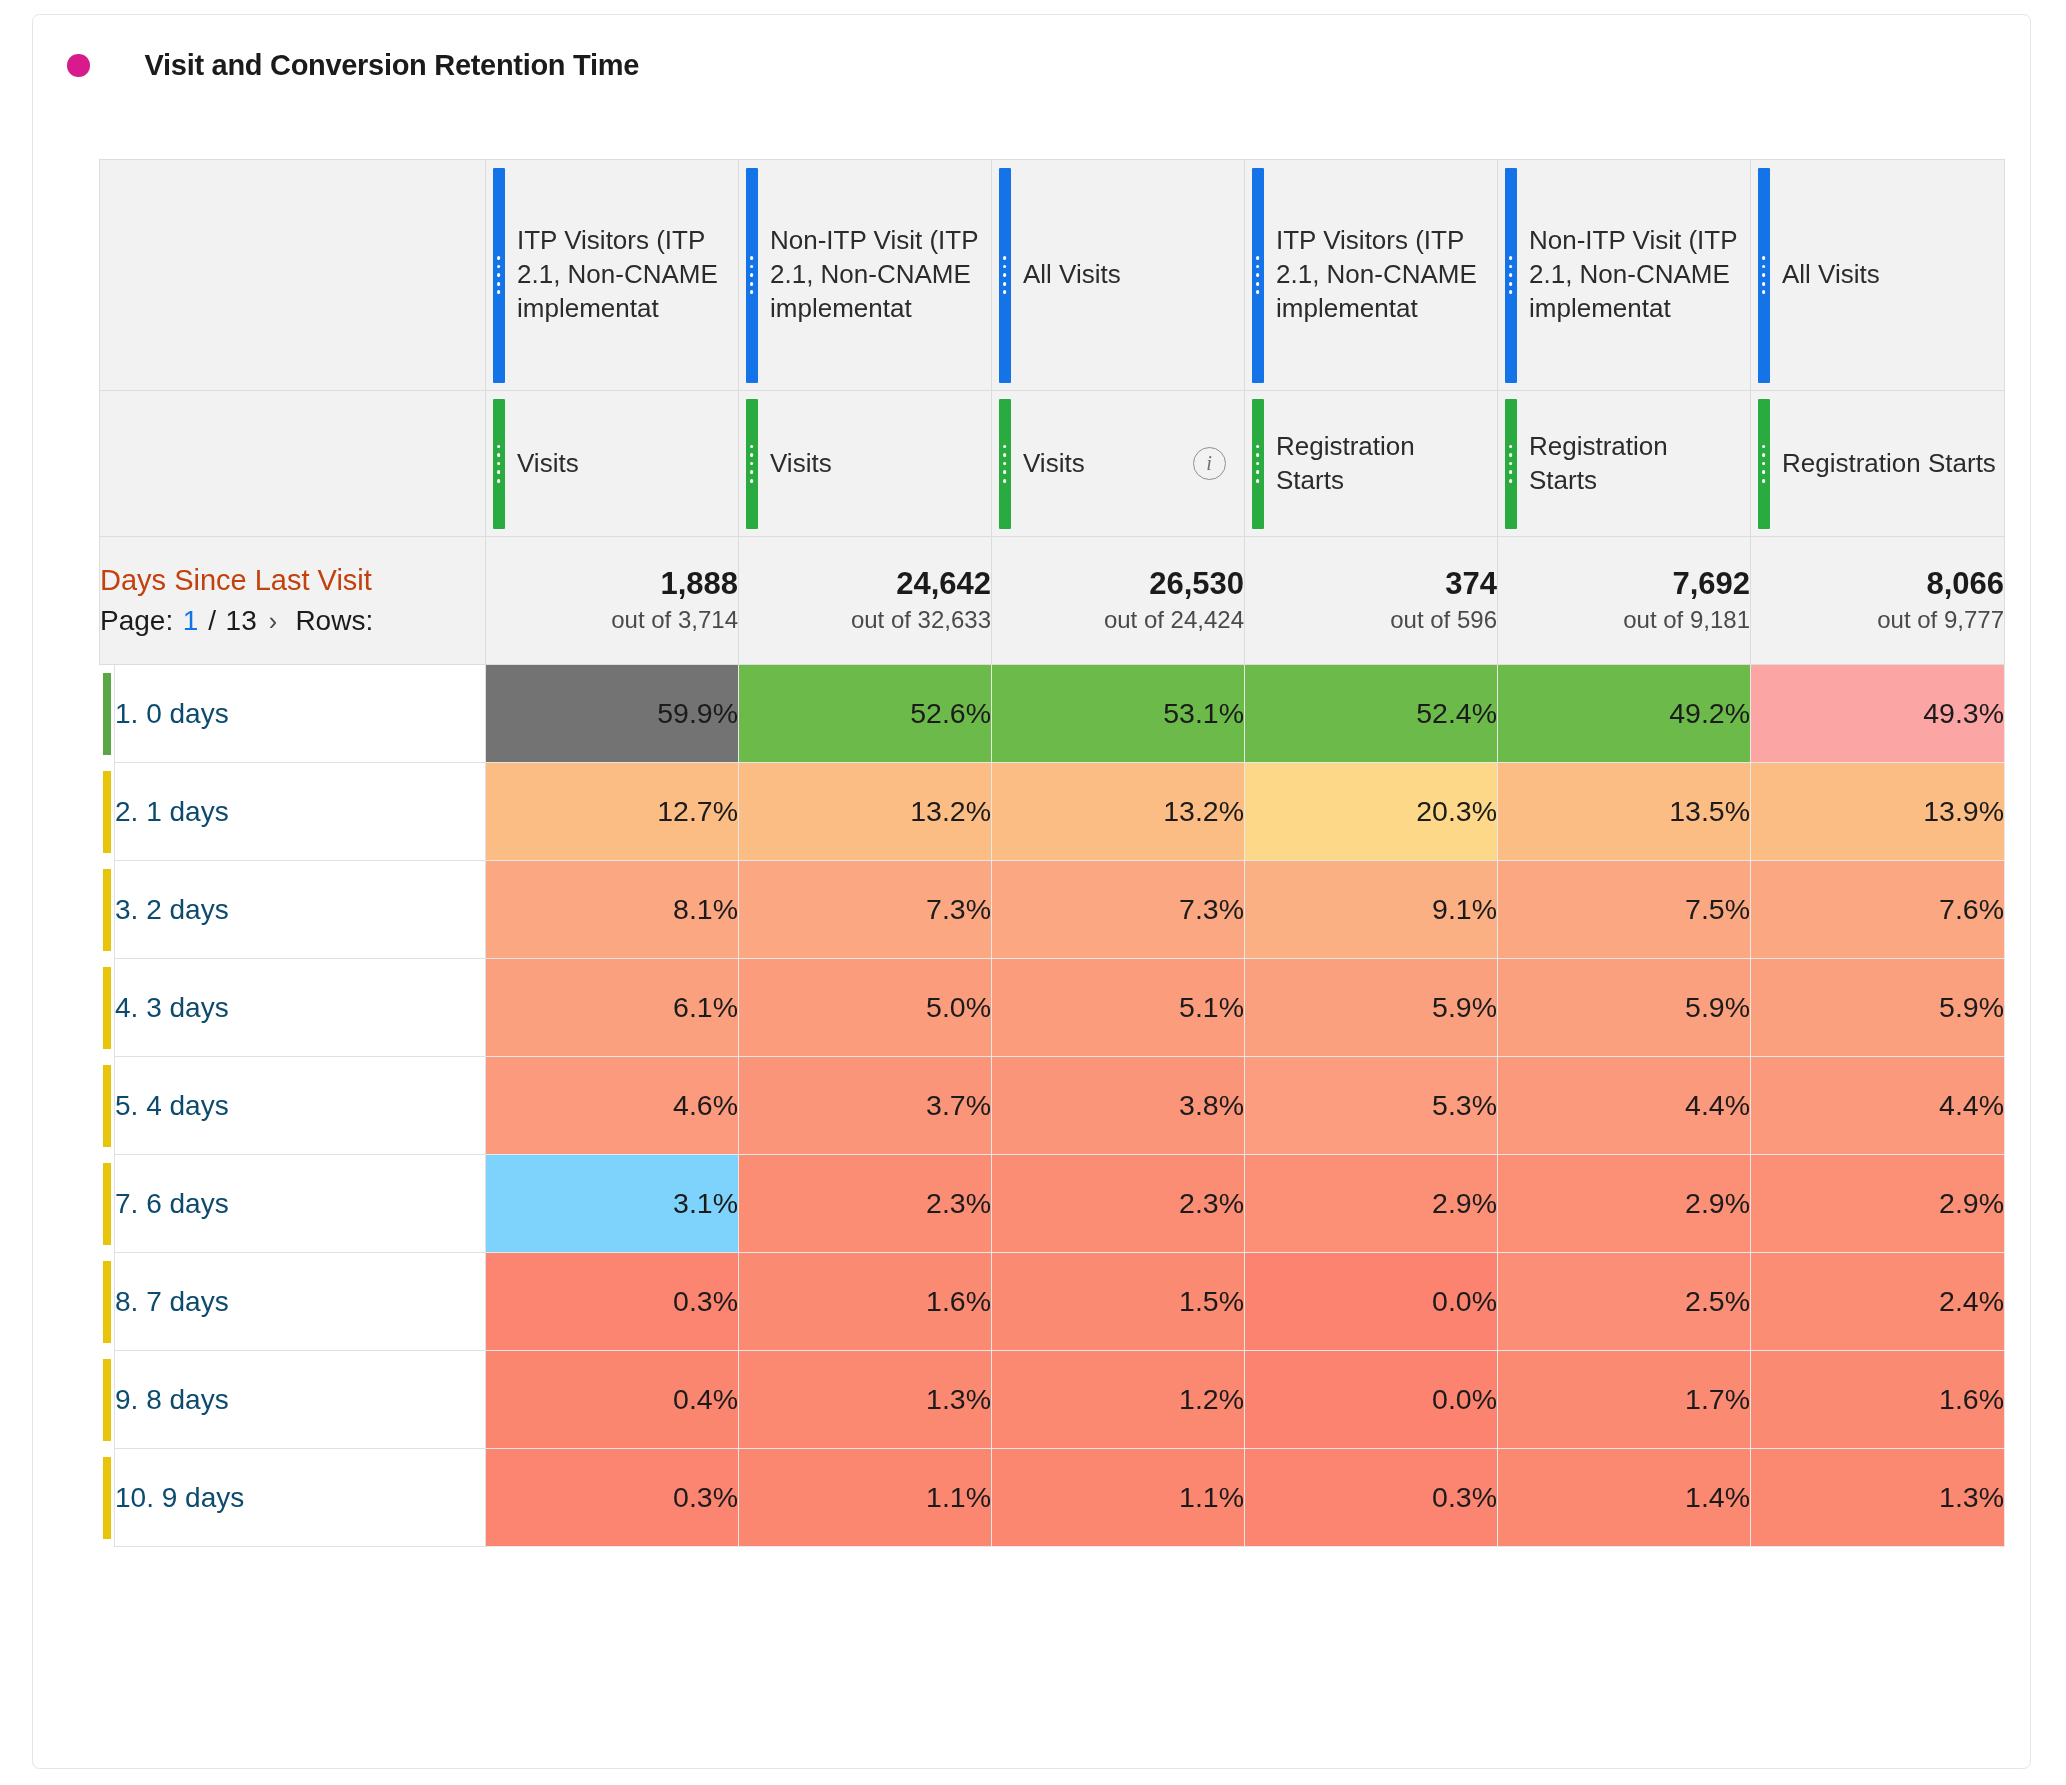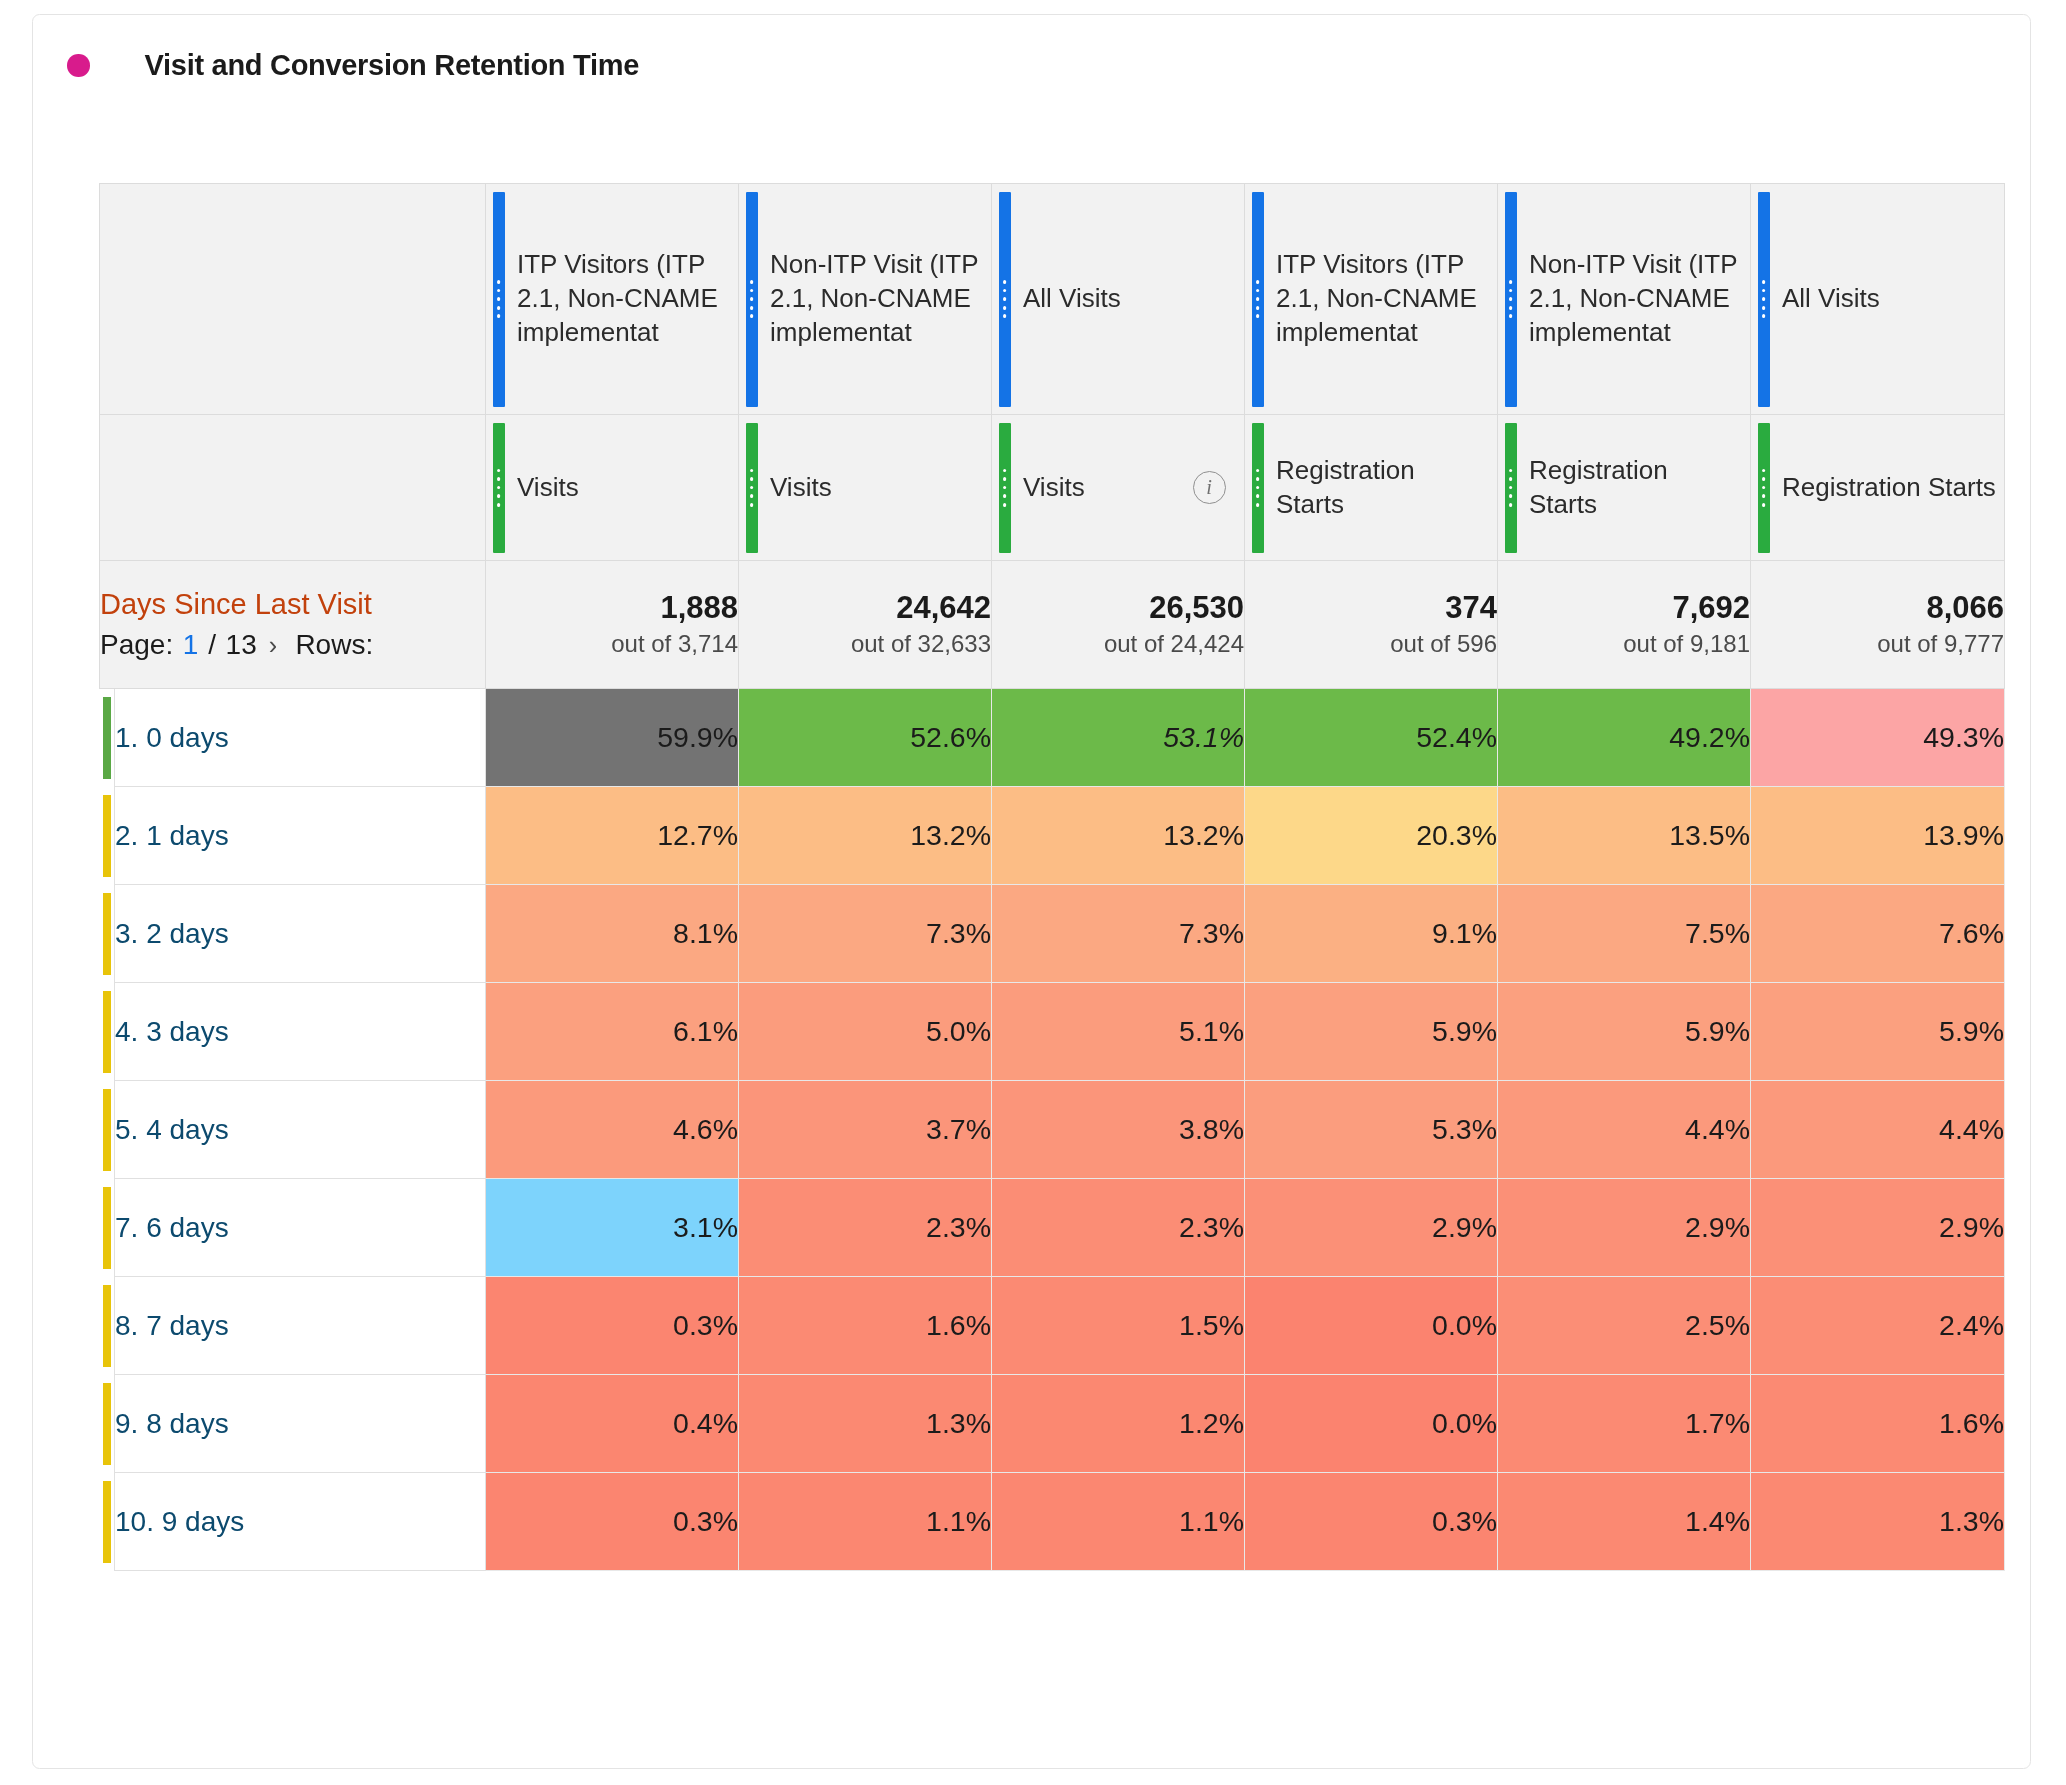--- a/index.html
+++ b/index.html
@@ -43,21 +43,21 @@
     font-size: 29px;
     font-weight: bold;
     color: #1b1b1b;
     letter-spacing: -0.3px;
     white-space: nowrap;
   }
 
   .table-wrap {
     position: absolute;
     left: 66px;
-    top: 168px;
+    top: 144px;
     width: 1905px;
   }
   table.freeform {
     border-collapse: collapse;
     table-layout: fixed;
     width: 1905px;
   }
   table.freeform td, table.freeform th {
     padding: 0;
     margin: 0;
@@ -437,21 +437,21 @@
 
       </tbody>
         <tbody id="data-rows">
           <tr>
             <td class="rowbar-cell">
               <div class="rowbar green"></div>
             </td>
             <td class="name-cell">1. 0 days</td>
             <td class="val-cell" style="background: #737373;">59.9%</td>
             <td class="val-cell" style="background: rgb(108, 186, 73);">52.6%</td>
-            <td class="val-cell" style="background: rgb(108, 186, 73); font-style: italic;">53.1%</td>
+            <td class="val-cell" style="background: rgb(108, 186, 73);">53.1%</td>
             <td class="val-cell" style="background: rgb(108, 186, 73);">52.4%</td>
             <td class="val-cell" style="background: rgb(108, 186, 73);">49.2%</td>
             <td class="val-cell" style="background: #fca5a5;">49.3%</td>
           </tr>
           <tr>
             <td class="rowbar-cell">
               <div class="rowbar"></div>
             </td>
             <td class="name-cell">2. 1 days</td>
             <td class="val-cell" style="background: rgb(252, 189, 133);">12.7%</td>

